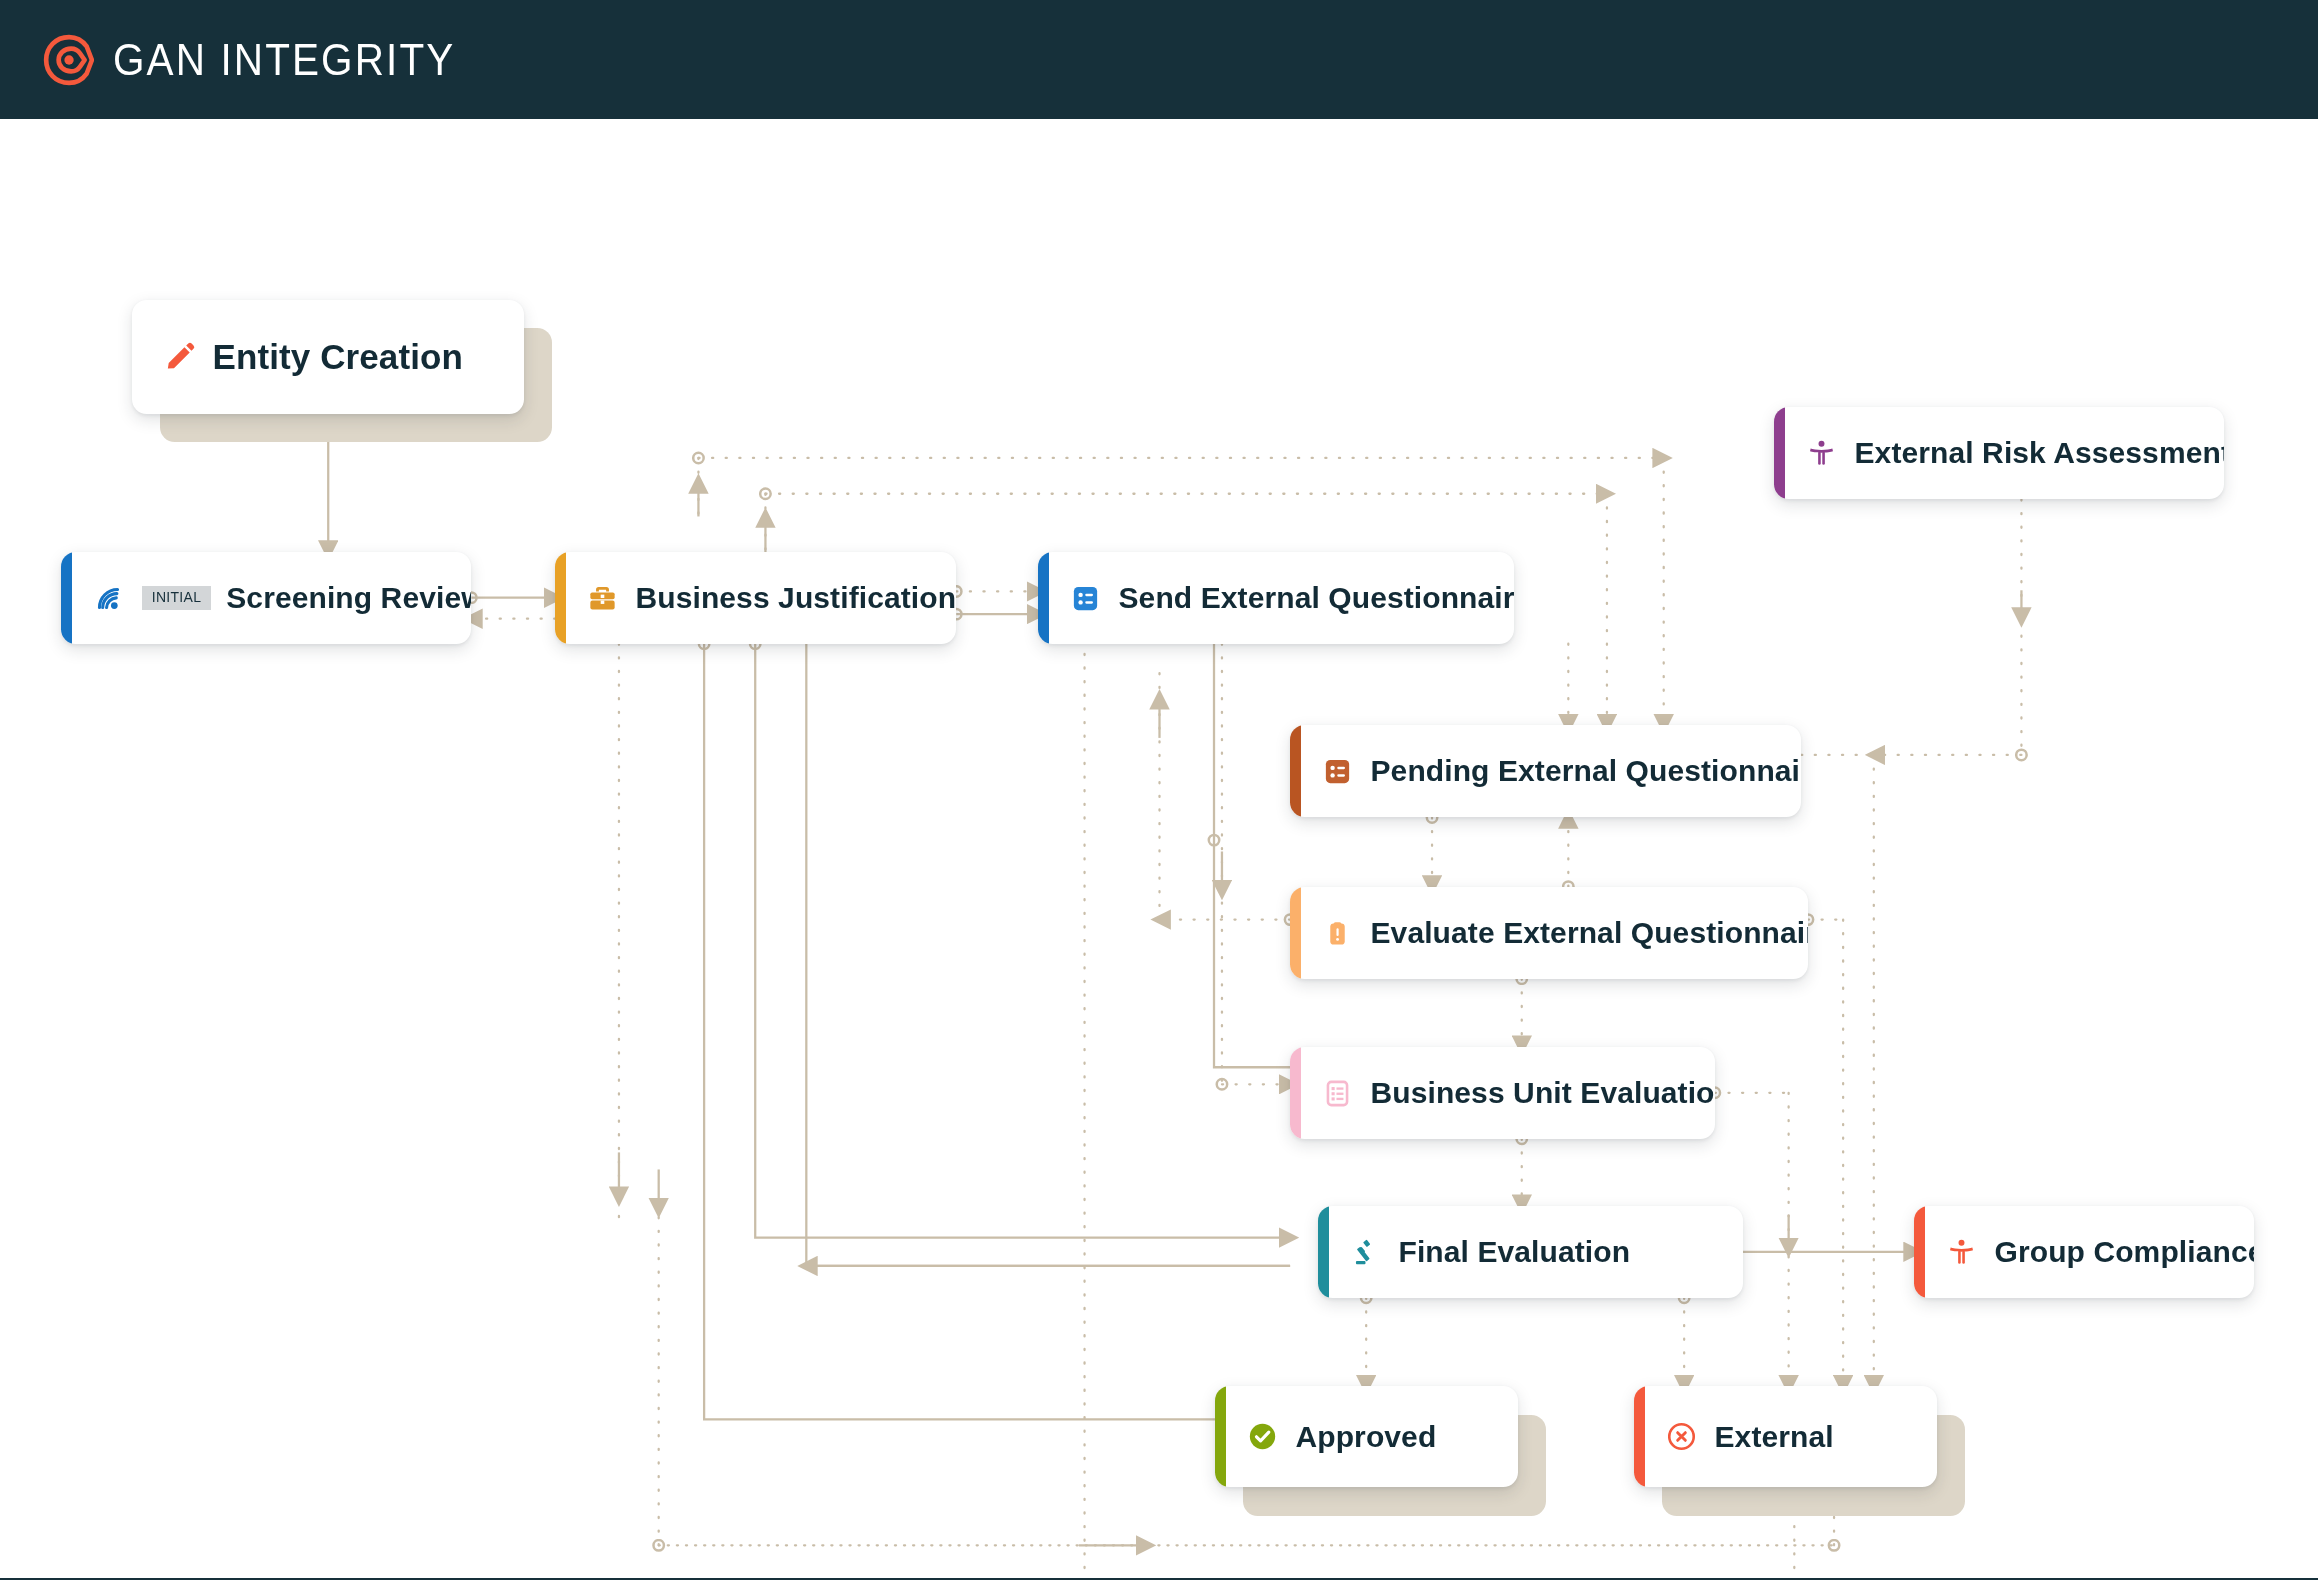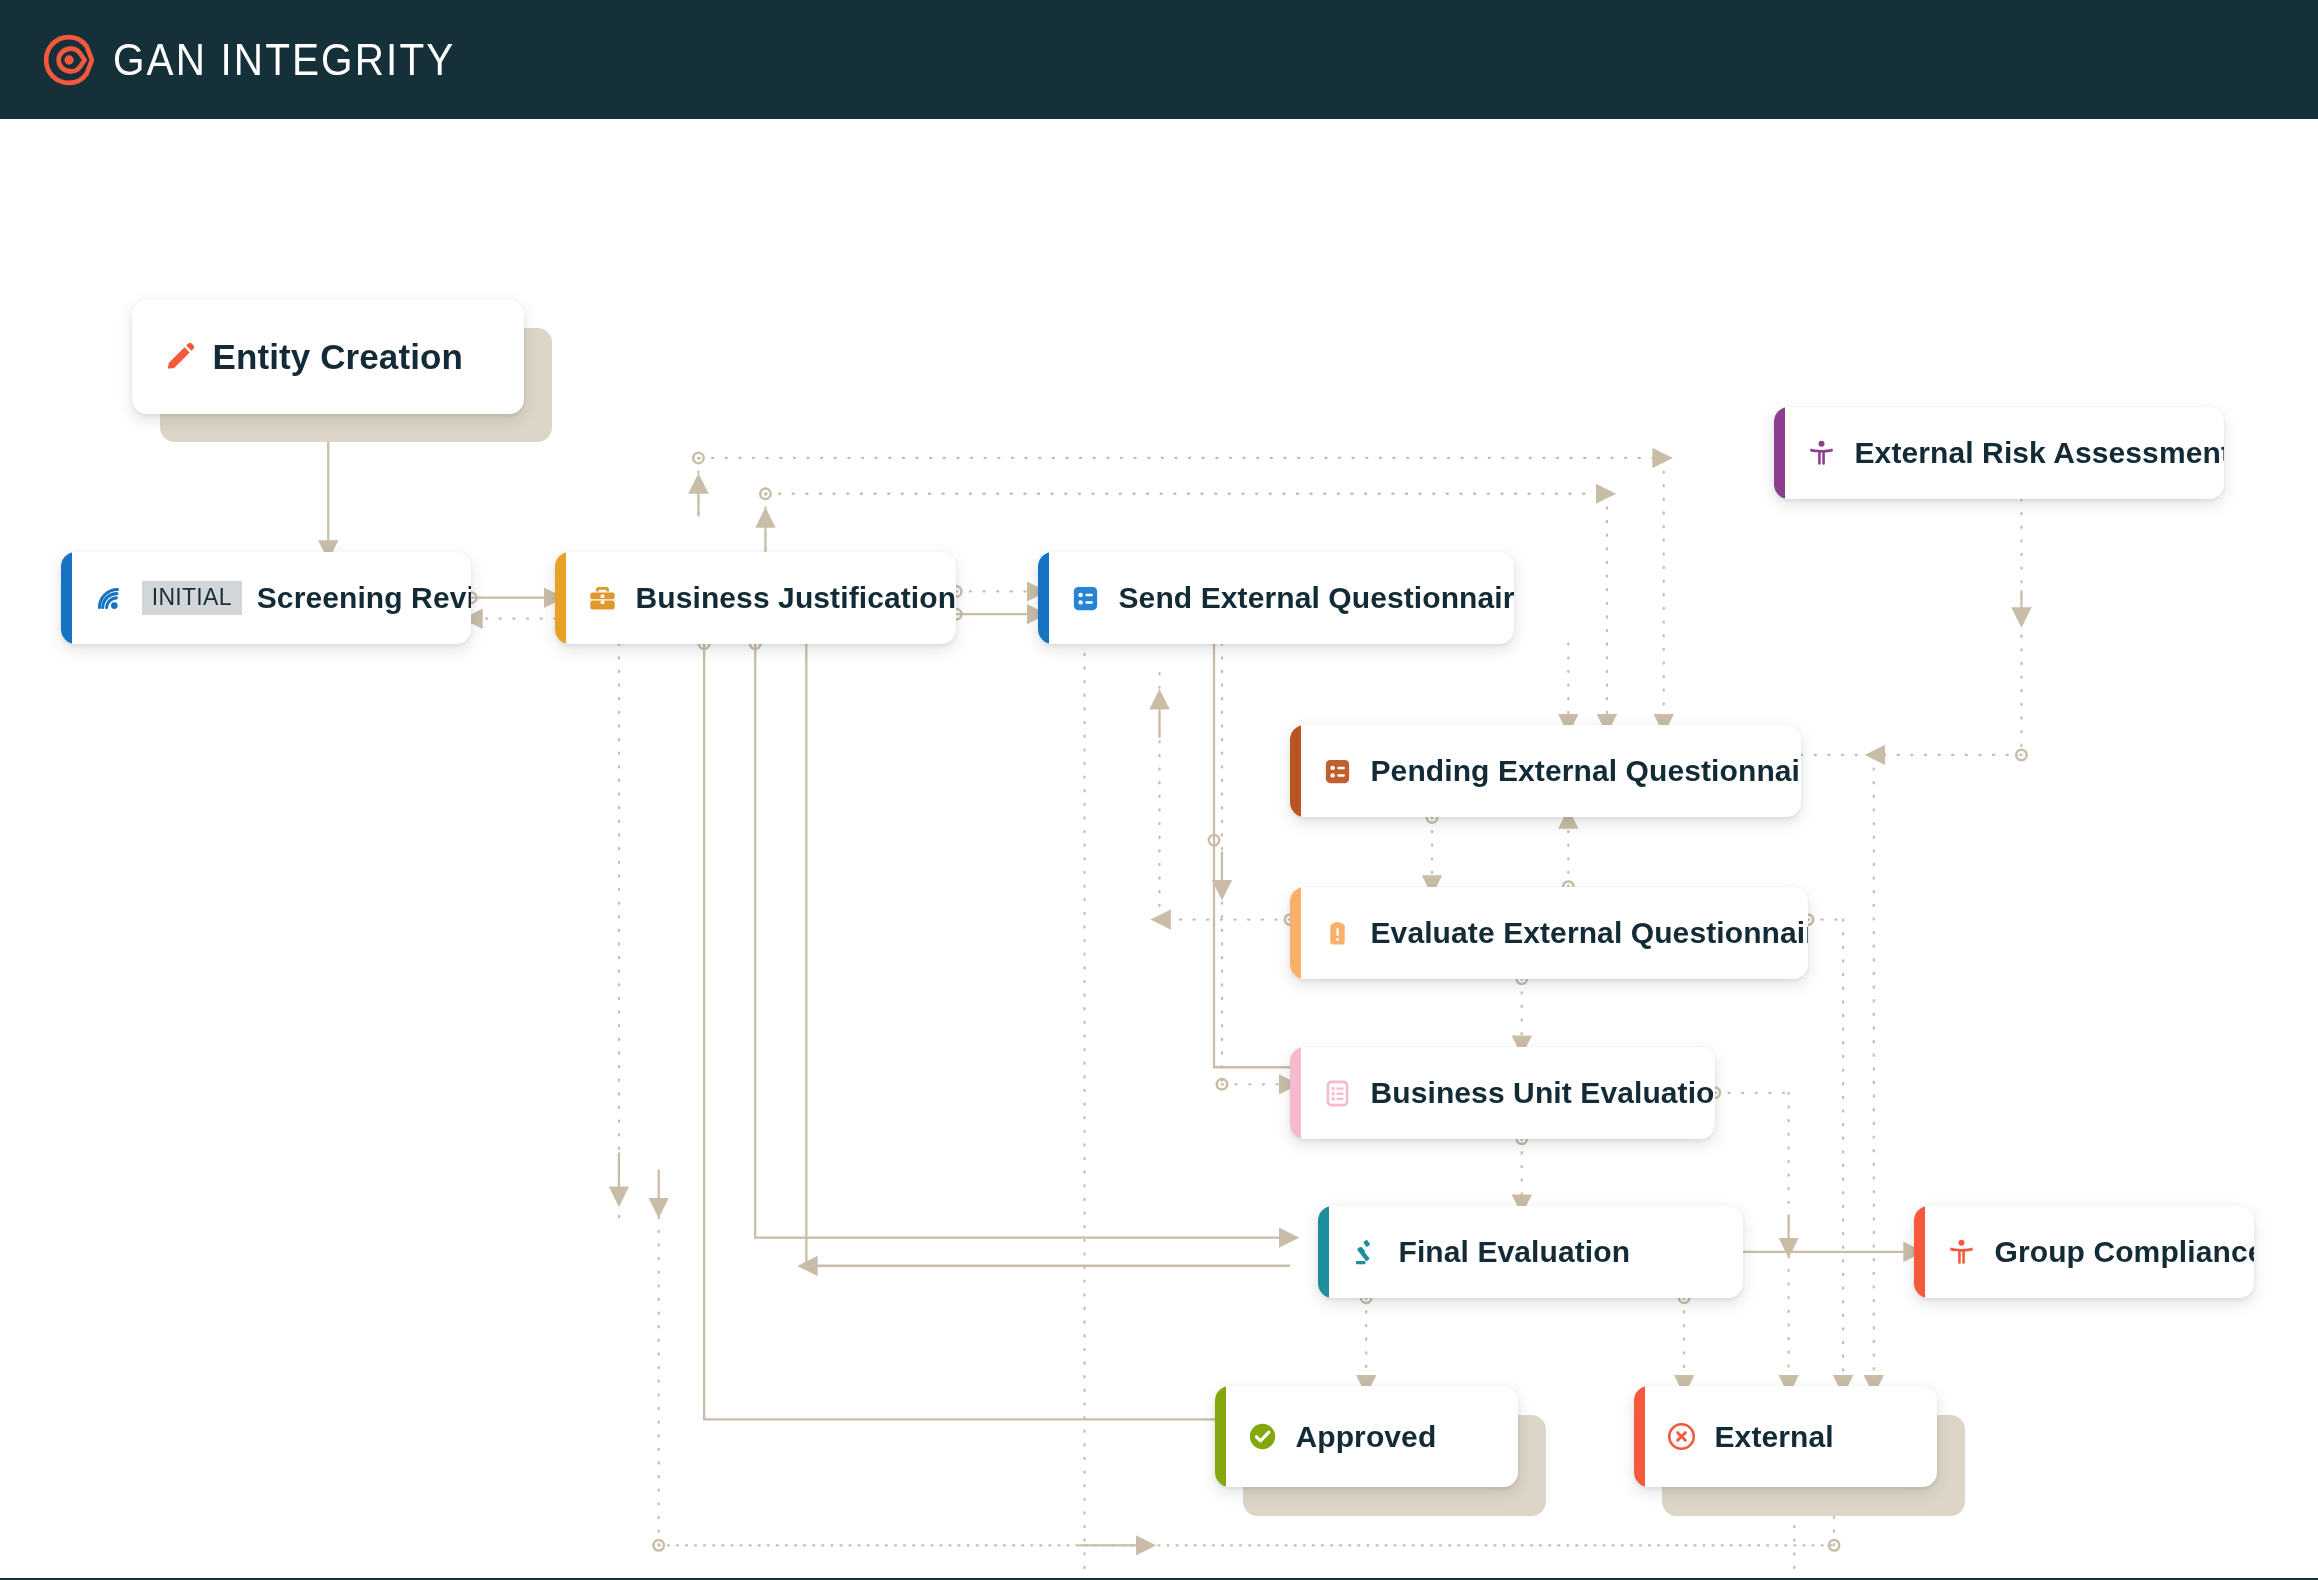--- a/index.html
+++ b/index.html
@@ -53,21 +53,21 @@
     width:100%;height:100%;box-sizing:border-box;
   }
   .node .ico{flex:0 0 auto;width:35px;height:35px;margin-right:16px;display:flex;align-items:center;justify-content:center;}
   .node .label{
     font-size:30px;color:#132b36;font-weight:700;white-space:nowrap;
     font-family:"Liberation Sans Narrow","Liberation Sans",sans-serif;
     letter-spacing:0.1px;
   }
   .node.big .label{font-size:35px;}
   .badge{
-    background:#d3d6d8;color:#17303b;font-size:23px;font-weight:400;
+    background:#d3d6d8;color:#17303b;font-size:14px;font-weight:400;
     border-radius:0;padding:3.4px 10.2px 4.5px 10.2px;margin-right:14.8px;
     font-family:"Liberation Sans Narrow","Liberation Sans",sans-serif;
     letter-spacing:0.3px;white-space:nowrap;
   }
   
   .deck{
     position:absolute;
     background:#ddd6c8;
     border-radius:14.8px;
     z-index:5;

